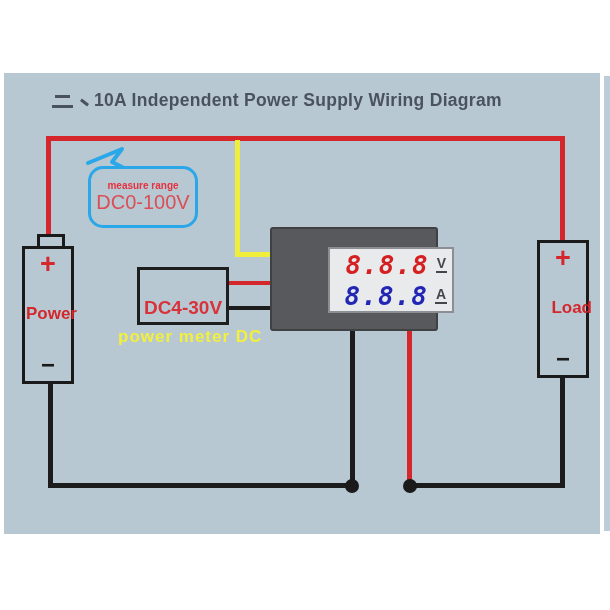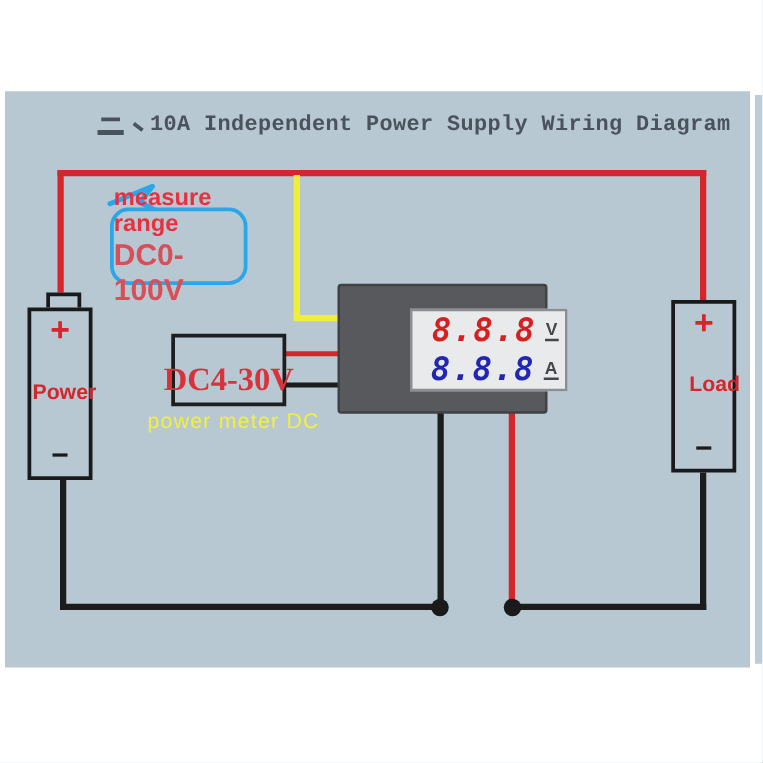--- a/index.html
+++ b/index.html
@@ -5,23 +5,23 @@
   html,body{margin:0;padding:0;background:#ffffff;}
   #canvas{
     position:relative;width:610px;height:610px;background:#ffffff;overflow:hidden;
     font-family:"Liberation Sans", sans-serif;
   }
   .panel{position:absolute;left:4px;top:73px;width:596px;height:461px;background:#b7c8d3;}
   .panel-strip{position:absolute;left:604px;top:76px;width:6px;height:455px;background:#bccdd8;}
 
   
   .title{
-    position:absolute;left:78px;top:90px;width:520px;
+    position:absolute;left:52px;top:90px;width:520px;
     color:#4a535d;font-size:17.5px;font-weight:bold;letter-spacing:.3px;
-    display:flex;align-items:center;gap:5px;white-space:nowrap;font-family:Liberation Mono, monospace;
+    display:flex;align-items:center;gap:5px;white-space:nowrap;
   }
   .er-glyph{position:relative;display:inline-block;width:22px;height:20px;flex:0 0 22px;}
   .er-glyph::before{content:"";position:absolute;left:3px;top:4px;width:15px;height:3px;background:#4a535d;}
   .er-glyph::after{content:"";position:absolute;left:0;top:14px;width:21px;height:3.5px;background:#4a535d;}
   .dun-comma{position:relative;display:inline-block;width:10px;height:18px;flex:0 0 10px;}
   .dun-comma::before{content:"";position:absolute;left:1px;top:9px;width:9px;height:3px;background:#4a535d;transform:rotate(38deg);}
 
   
   .wire{position:absolute;}
   .red{background:#d5262b;}
@@ -43,42 +43,42 @@
   .dot{position:absolute;width:14px;height:14px;border-radius:50%;background:#1a1a1a;}
   .dot-left{left:345px;top:479px;}
   .dot-right{left:403px;top:479px;}
 
   
   .bubble{
     position:absolute;left:88px;top:166px;width:104px;height:56px;
     border:3px solid #2aa7e8;border-radius:15px;background:#b7c8d3;
     display:flex;flex-direction:column;align-items:center;justify-content:center;line-height:1.15;
   }
-  .bubble-line1{color:#e5323e;font-size:19px;font-weight:bold;}
-  .bubble-line2{color:#d94f57;font-size:24px;font-weight:700;}
+  .bubble-line1{color:#e5323e;font-size:10px;font-weight:bold;}
+  .bubble-line2{color:#d94f57;font-size:20px;font-weight:400;}
   .bubble-tail{position:absolute;left:82px;top:145px;}
 
   
   .cell{position:absolute;border:3px solid #1a1a1a;background:#b7c8d3;}
   .cell-cap{position:absolute;left:37px;top:234px;width:22px;height:10px;border:3px solid #1a1a1a;background:#b7c8d3;}
   .power-cell{left:22px;top:246px;width:46px;height:132px;}
   .load-cell{left:537px;top:240px;width:46px;height:132px;}
   .cell-inner{position:relative;width:100%;height:100%;}
   .cell-plus{position:absolute;left:0;right:0;top:2px;text-align:center;color:#d5262b;font-size:27px;font-weight:bold;line-height:1;}
   .cell-label{position:absolute;left:-6px;right:-6px;top:55px;text-align:right;color:#d5262b;font-size:17px;font-weight:bold;}
   .cell-minus{position:absolute;left:0;right:0;bottom:4px;text-align:center;color:#1a1a1a;font-size:24px;font-weight:bold;line-height:1;}
 
   
   .dc-box{
     position:absolute;left:137px;top:267px;width:86px;height:52px;
     border:3px solid #1e1e1e;display:flex;align-items:flex-end;justify-content:center;
   }
-  .dc-box-label{color:#d8333a;font-size:26px;font-weight:bold;padding-bottom:3px;white-space:nowrap;font-family:Liberation Serif, serif;}
+  .dc-box-label{color:#d8333a;font-size:19px;font-weight:bold;padding-bottom:3px;white-space:nowrap;}
   .meter-caption{
-    position:absolute;left:118px;top:327px;color:#f2ef3d;font-size:17px;font-weight:normal;letter-spacing:1px;white-space:nowrap;
+    position:absolute;left:118px;top:327px;color:#f2ef3d;font-size:17px;font-weight:bold;letter-spacing:1px;white-space:nowrap;
   }
 
   
   .meter{
     position:absolute;left:270px;top:227px;width:168px;height:104px;
     background:#57595c;border:2px solid #3f4143;border-radius:3px;box-sizing:border-box;
   }
   .meter-display{
     position:absolute;left:20px;top:18px;width:126px;height:66px;
     background:#e9eaeb;border:2px solid #8b8f93;box-sizing:border-box;

